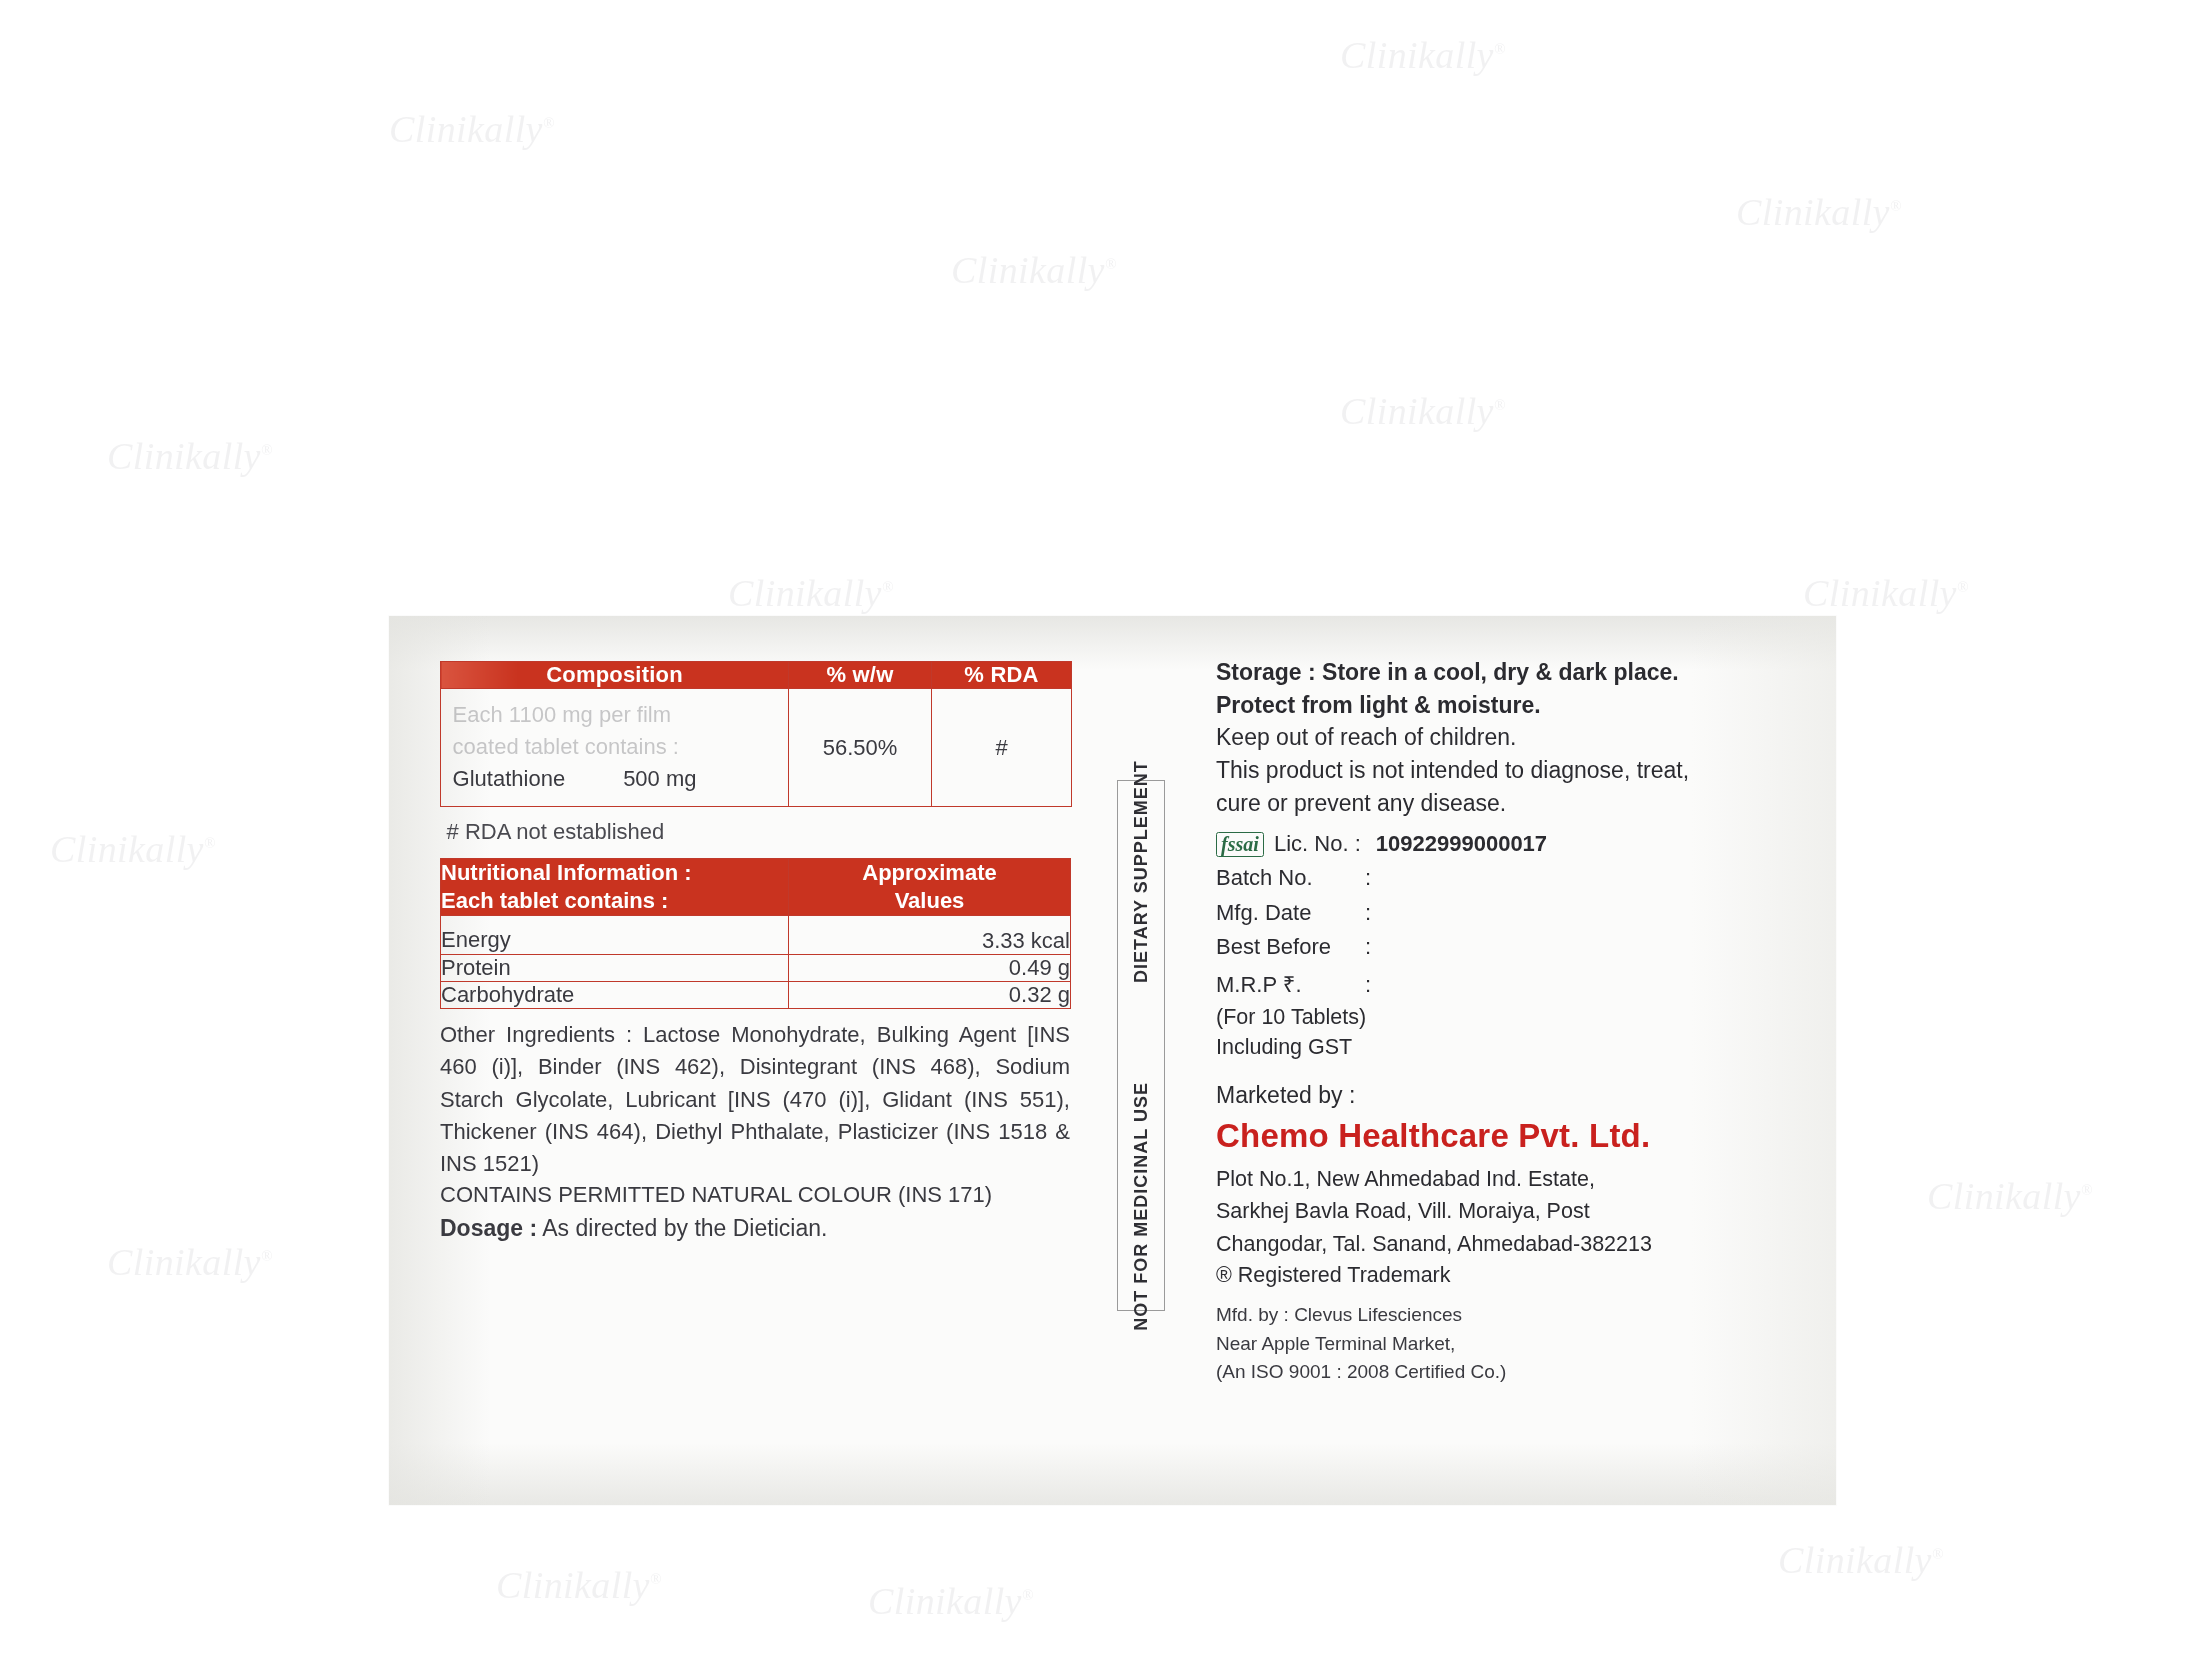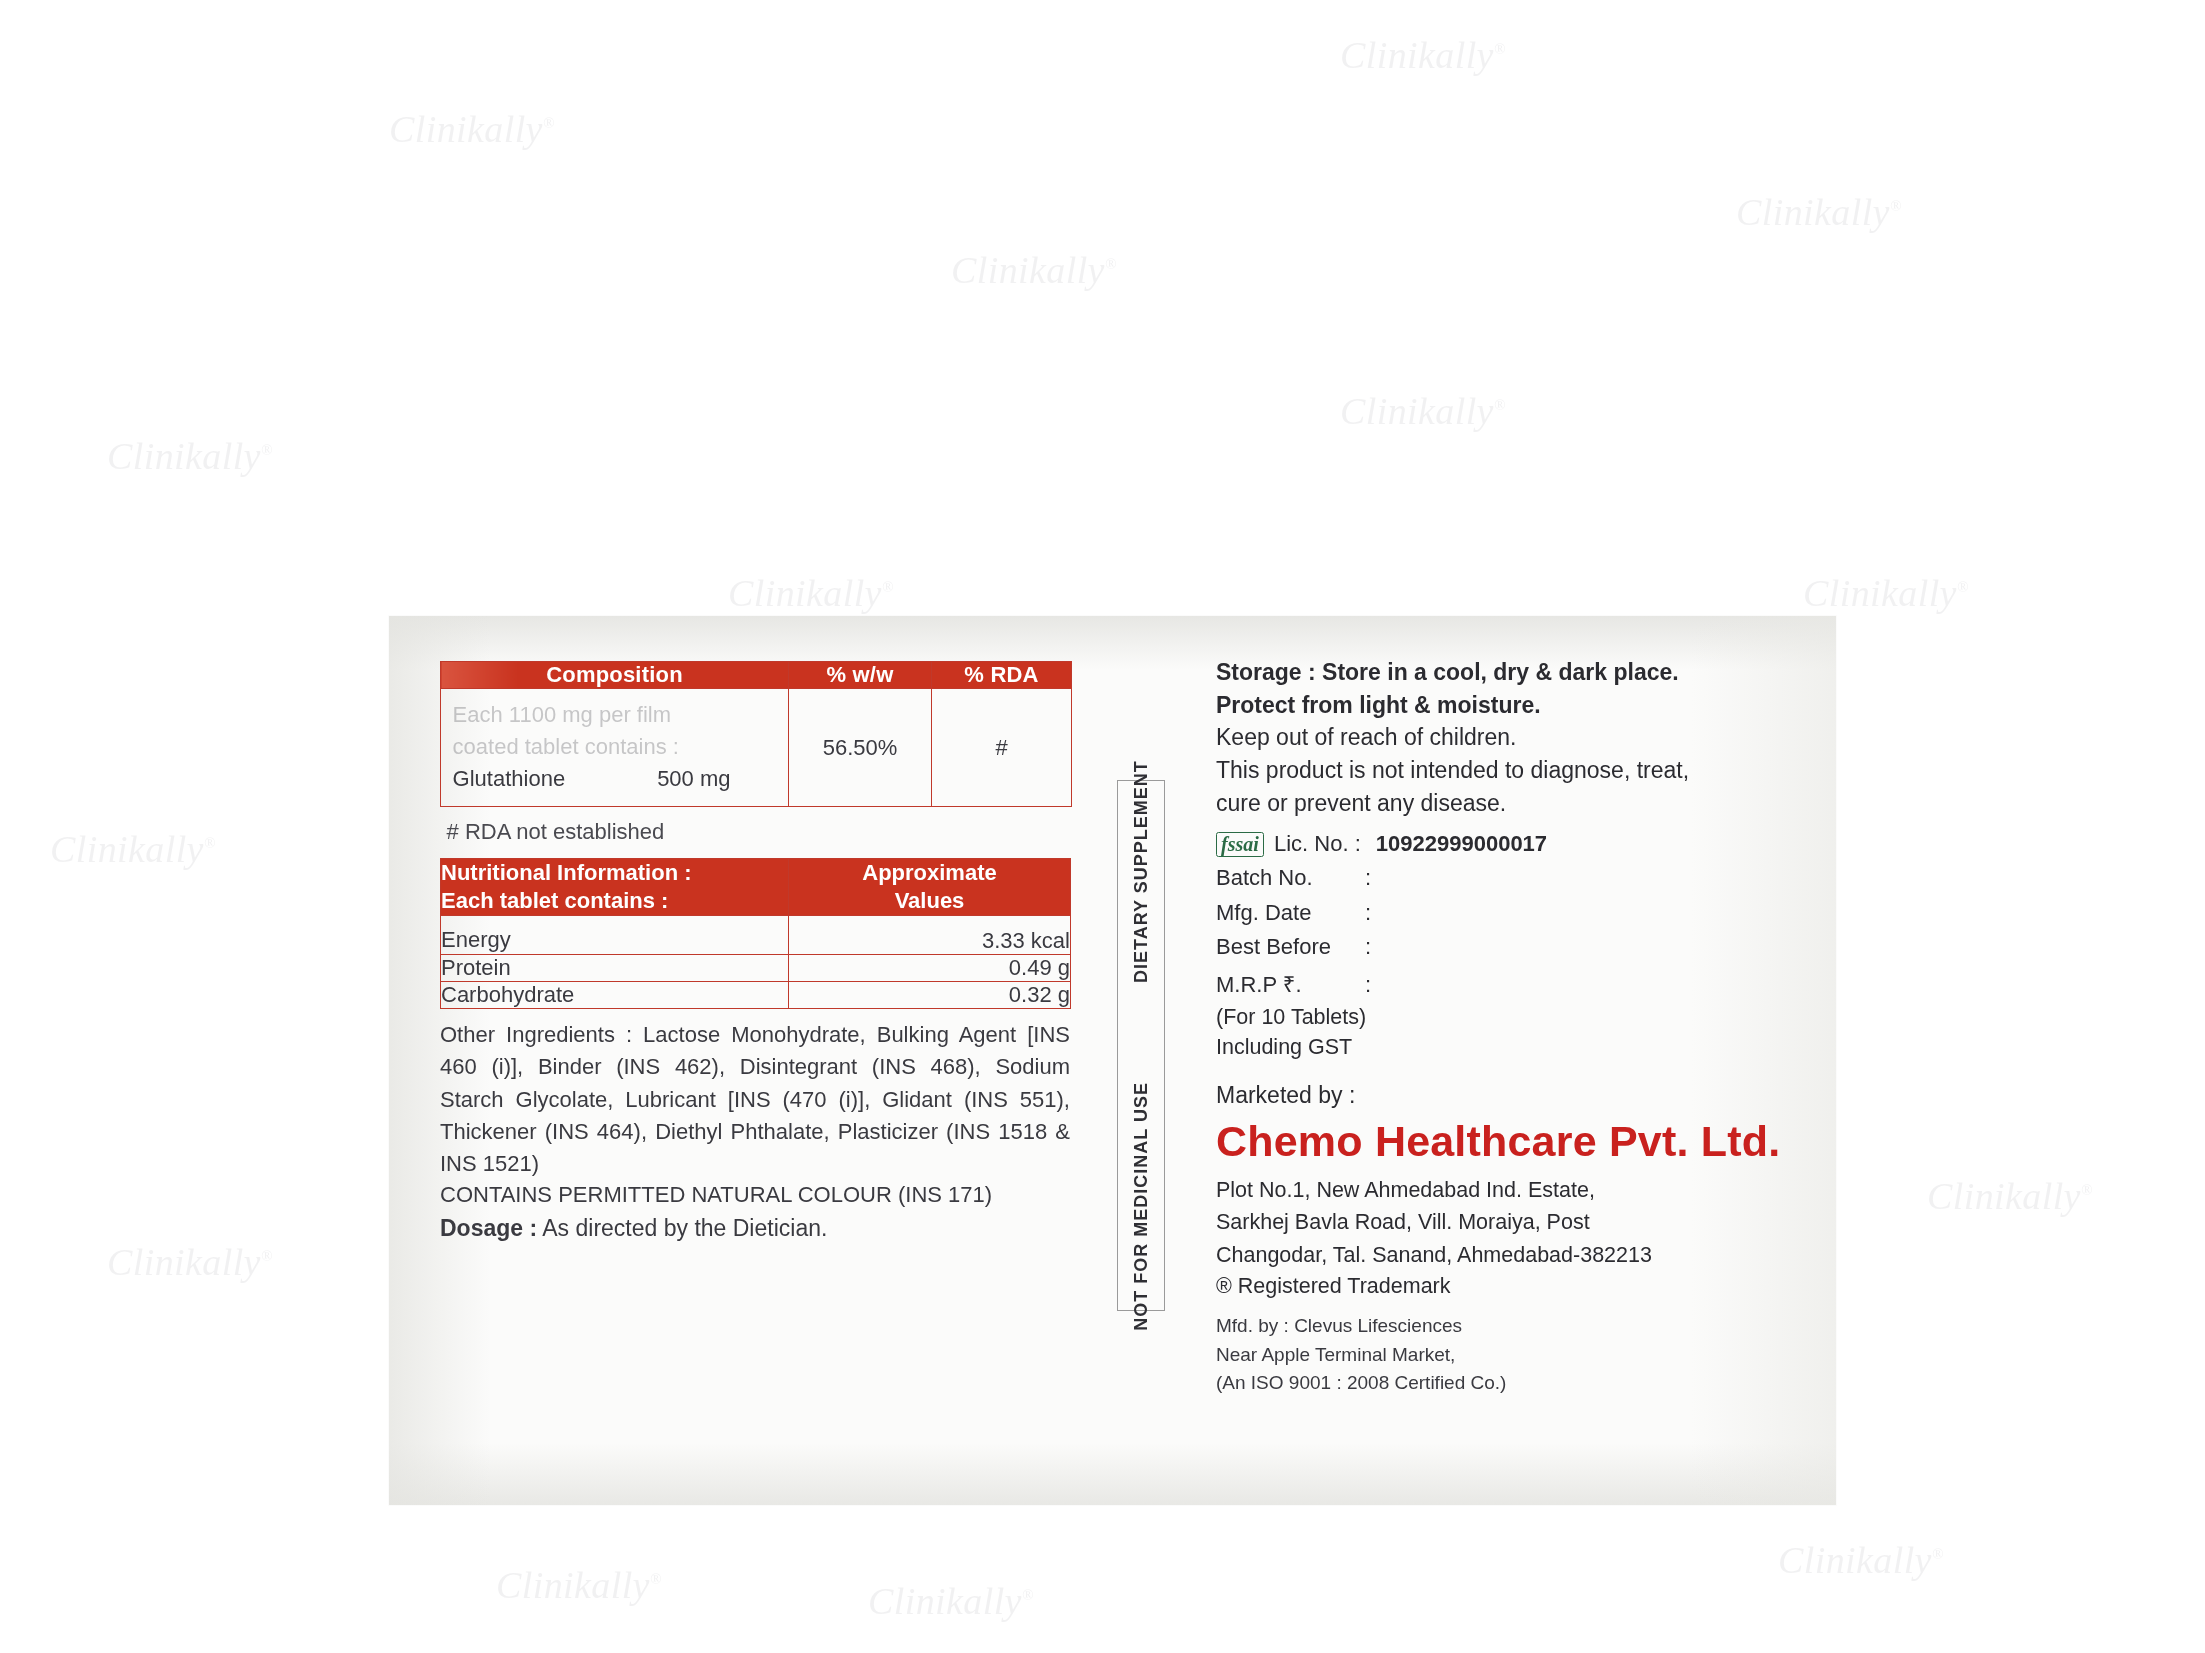--- a/index.html
+++ b/index.html
@@ -112,21 +112,21 @@
     line-height: 1.45;
     padding: 10px 8.3px 11.6px 11.6px;
   }
   .comp-desc .faded {
     color: rgba(90,90,96,0.33);
   }
   .comp-desc .row2 { display:block; }
   .comp-desc .glut {
     display: flex;
     justify-content: flex-start;
-    gap: 92px;
+    gap: 58px;
   }
 
   .rda-note {
     font-size: 22px;
     color: #4a4a50;
     margin: 11.6px 0 13.2px 6.6px;
   }
 
   
   .nutri-head-left, .nutri-head-right {
@@ -213,21 +213,21 @@
     font-size: 20px;
     color: #2b6b45;
     border: 1.2px solid #2b6b45;
     border-radius: 2.5px;
     padding: 0 4.1px 0.8px 4.1px;
     line-height: 1.12;
     vertical-align: 1.7px;
   }
 
   .company {
-    font-size: 43px;
+    font-size: 33px;
     font-weight: bold;
     color: #c9211e;
     margin: 5px 0 8.3px 0;
     letter-spacing: 0.2px;
   }
   .addr { font-size: 21.5px; line-height: 1.5; color: #2b2b30; text-align: justify; width: 546px; }
   .reg { font-size: 21.5px; color: #2b2b30; margin-top: 3.3px; }
   .mfd { font-size: 19px; line-height: 1.5; color: #3a3a40; margin-top: 13.2px; }
   .gap-md { height: 16.5px; }
 </style>

